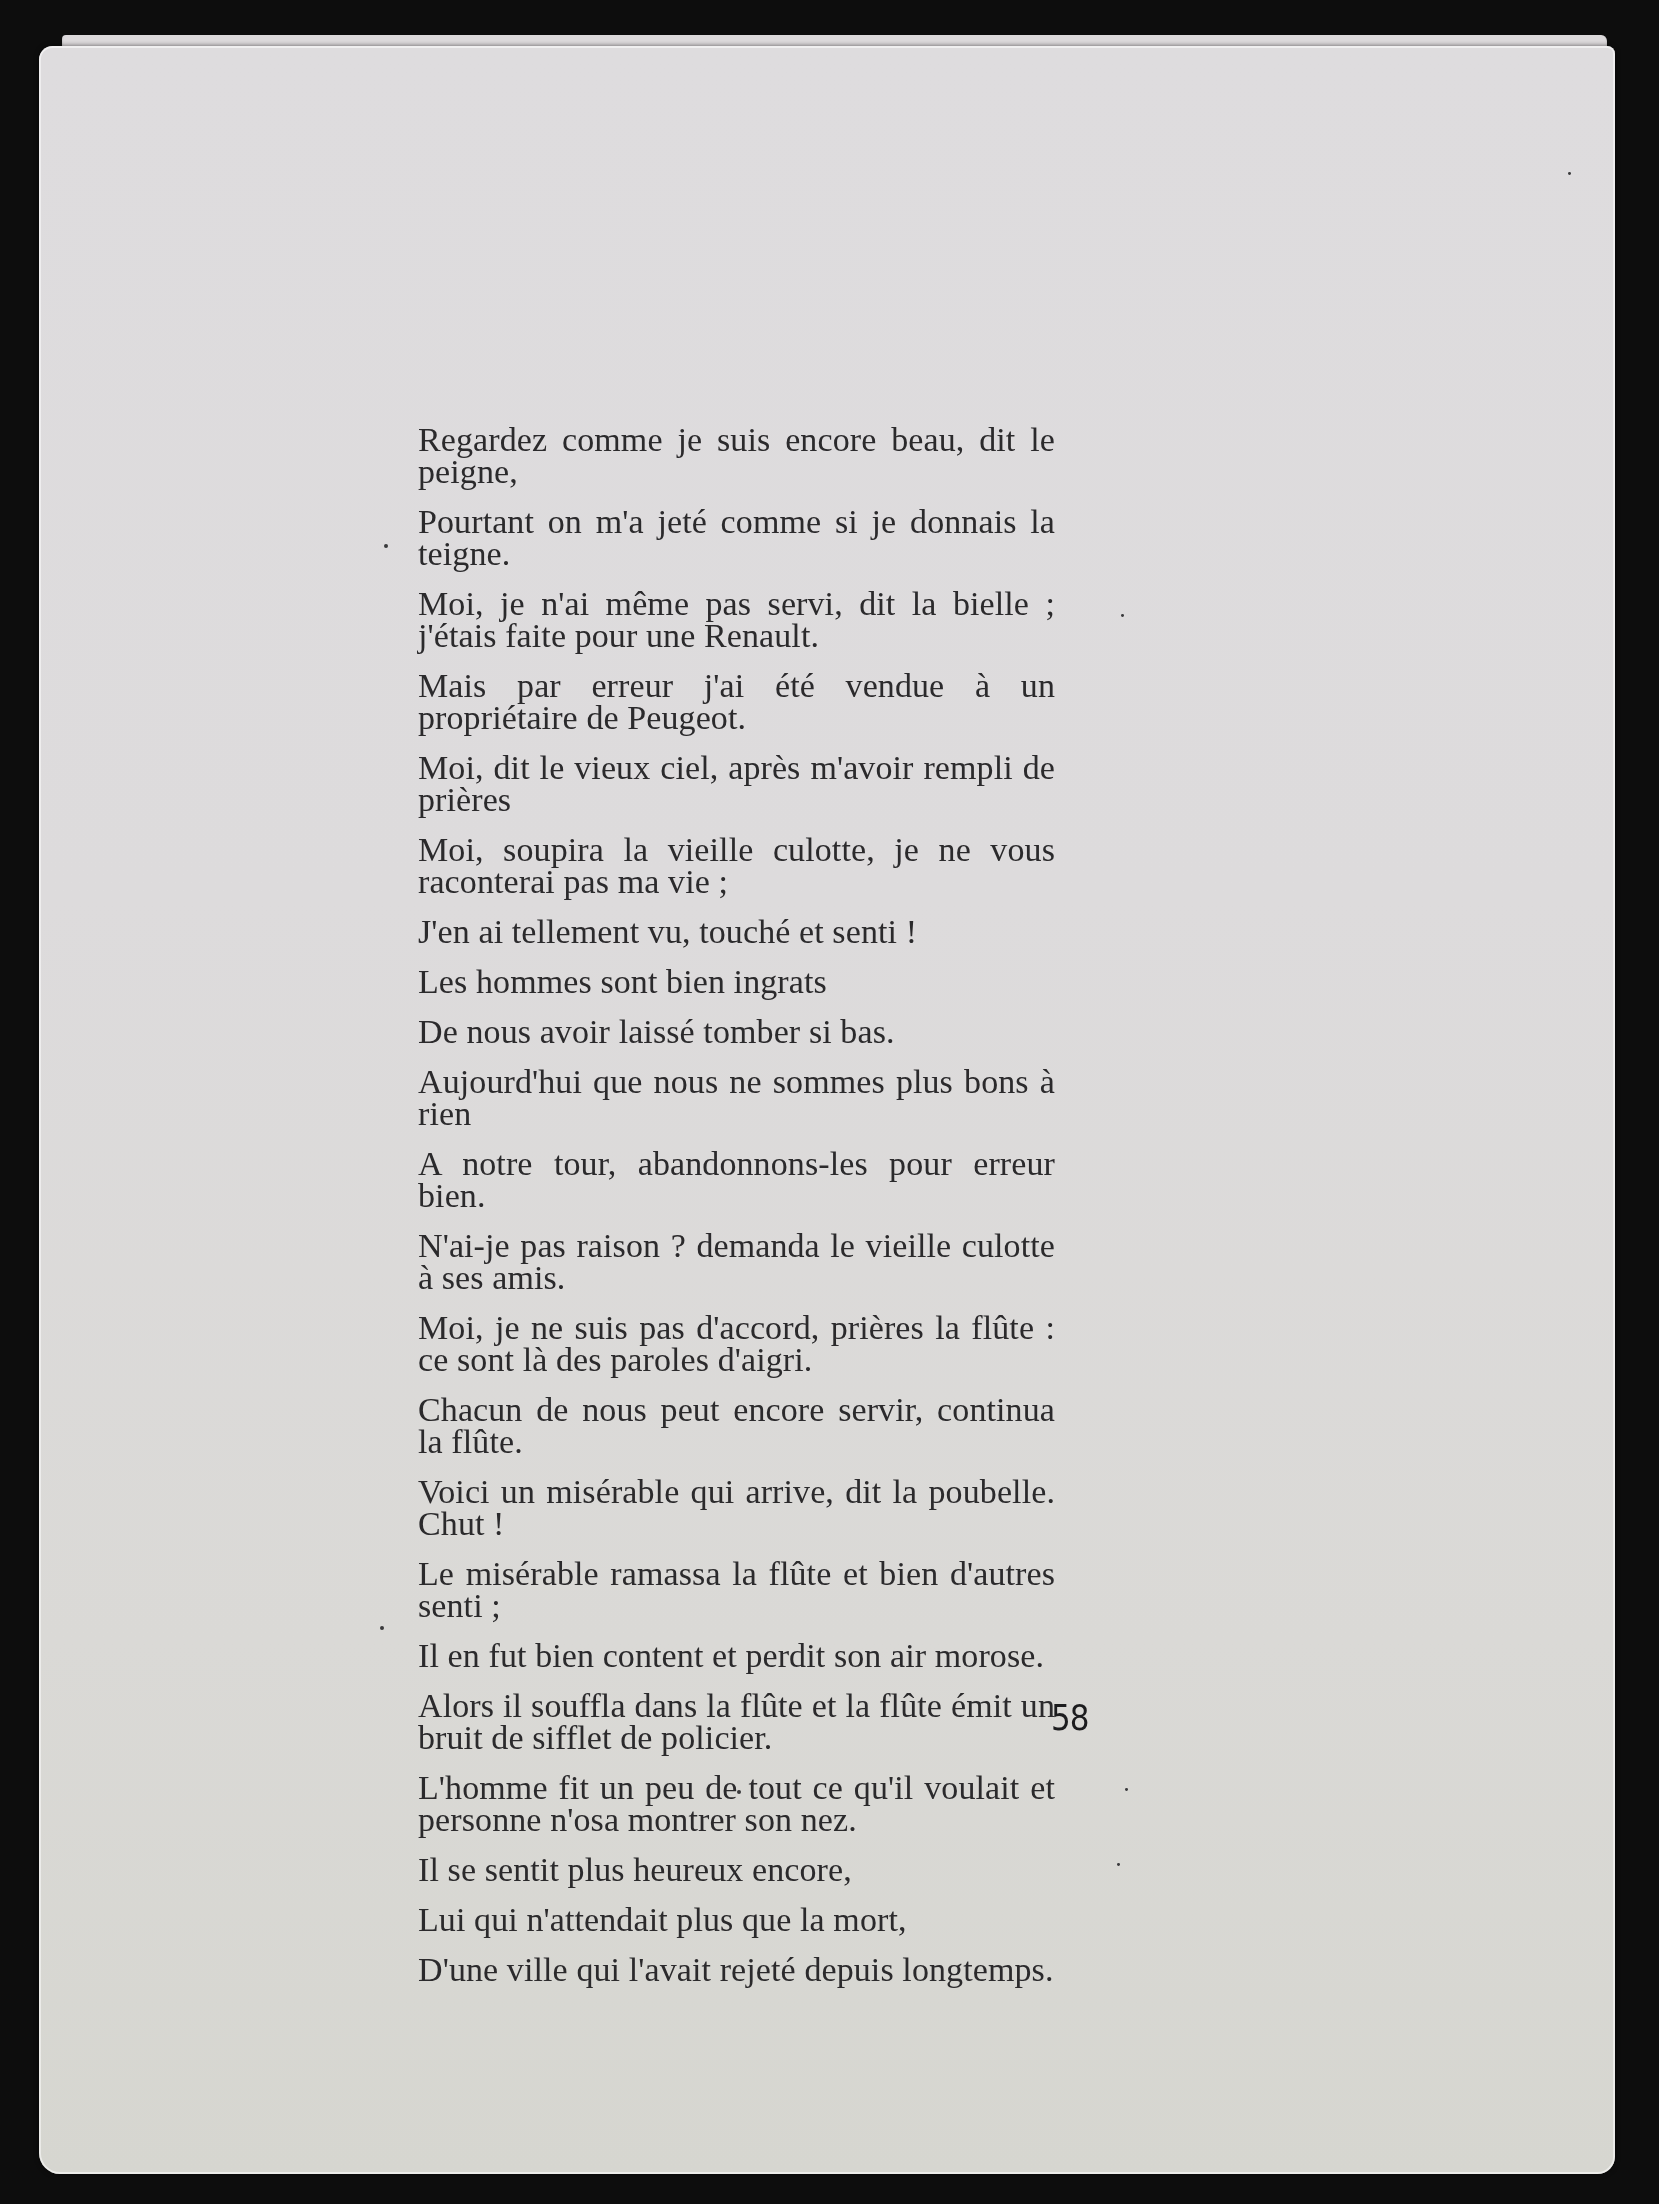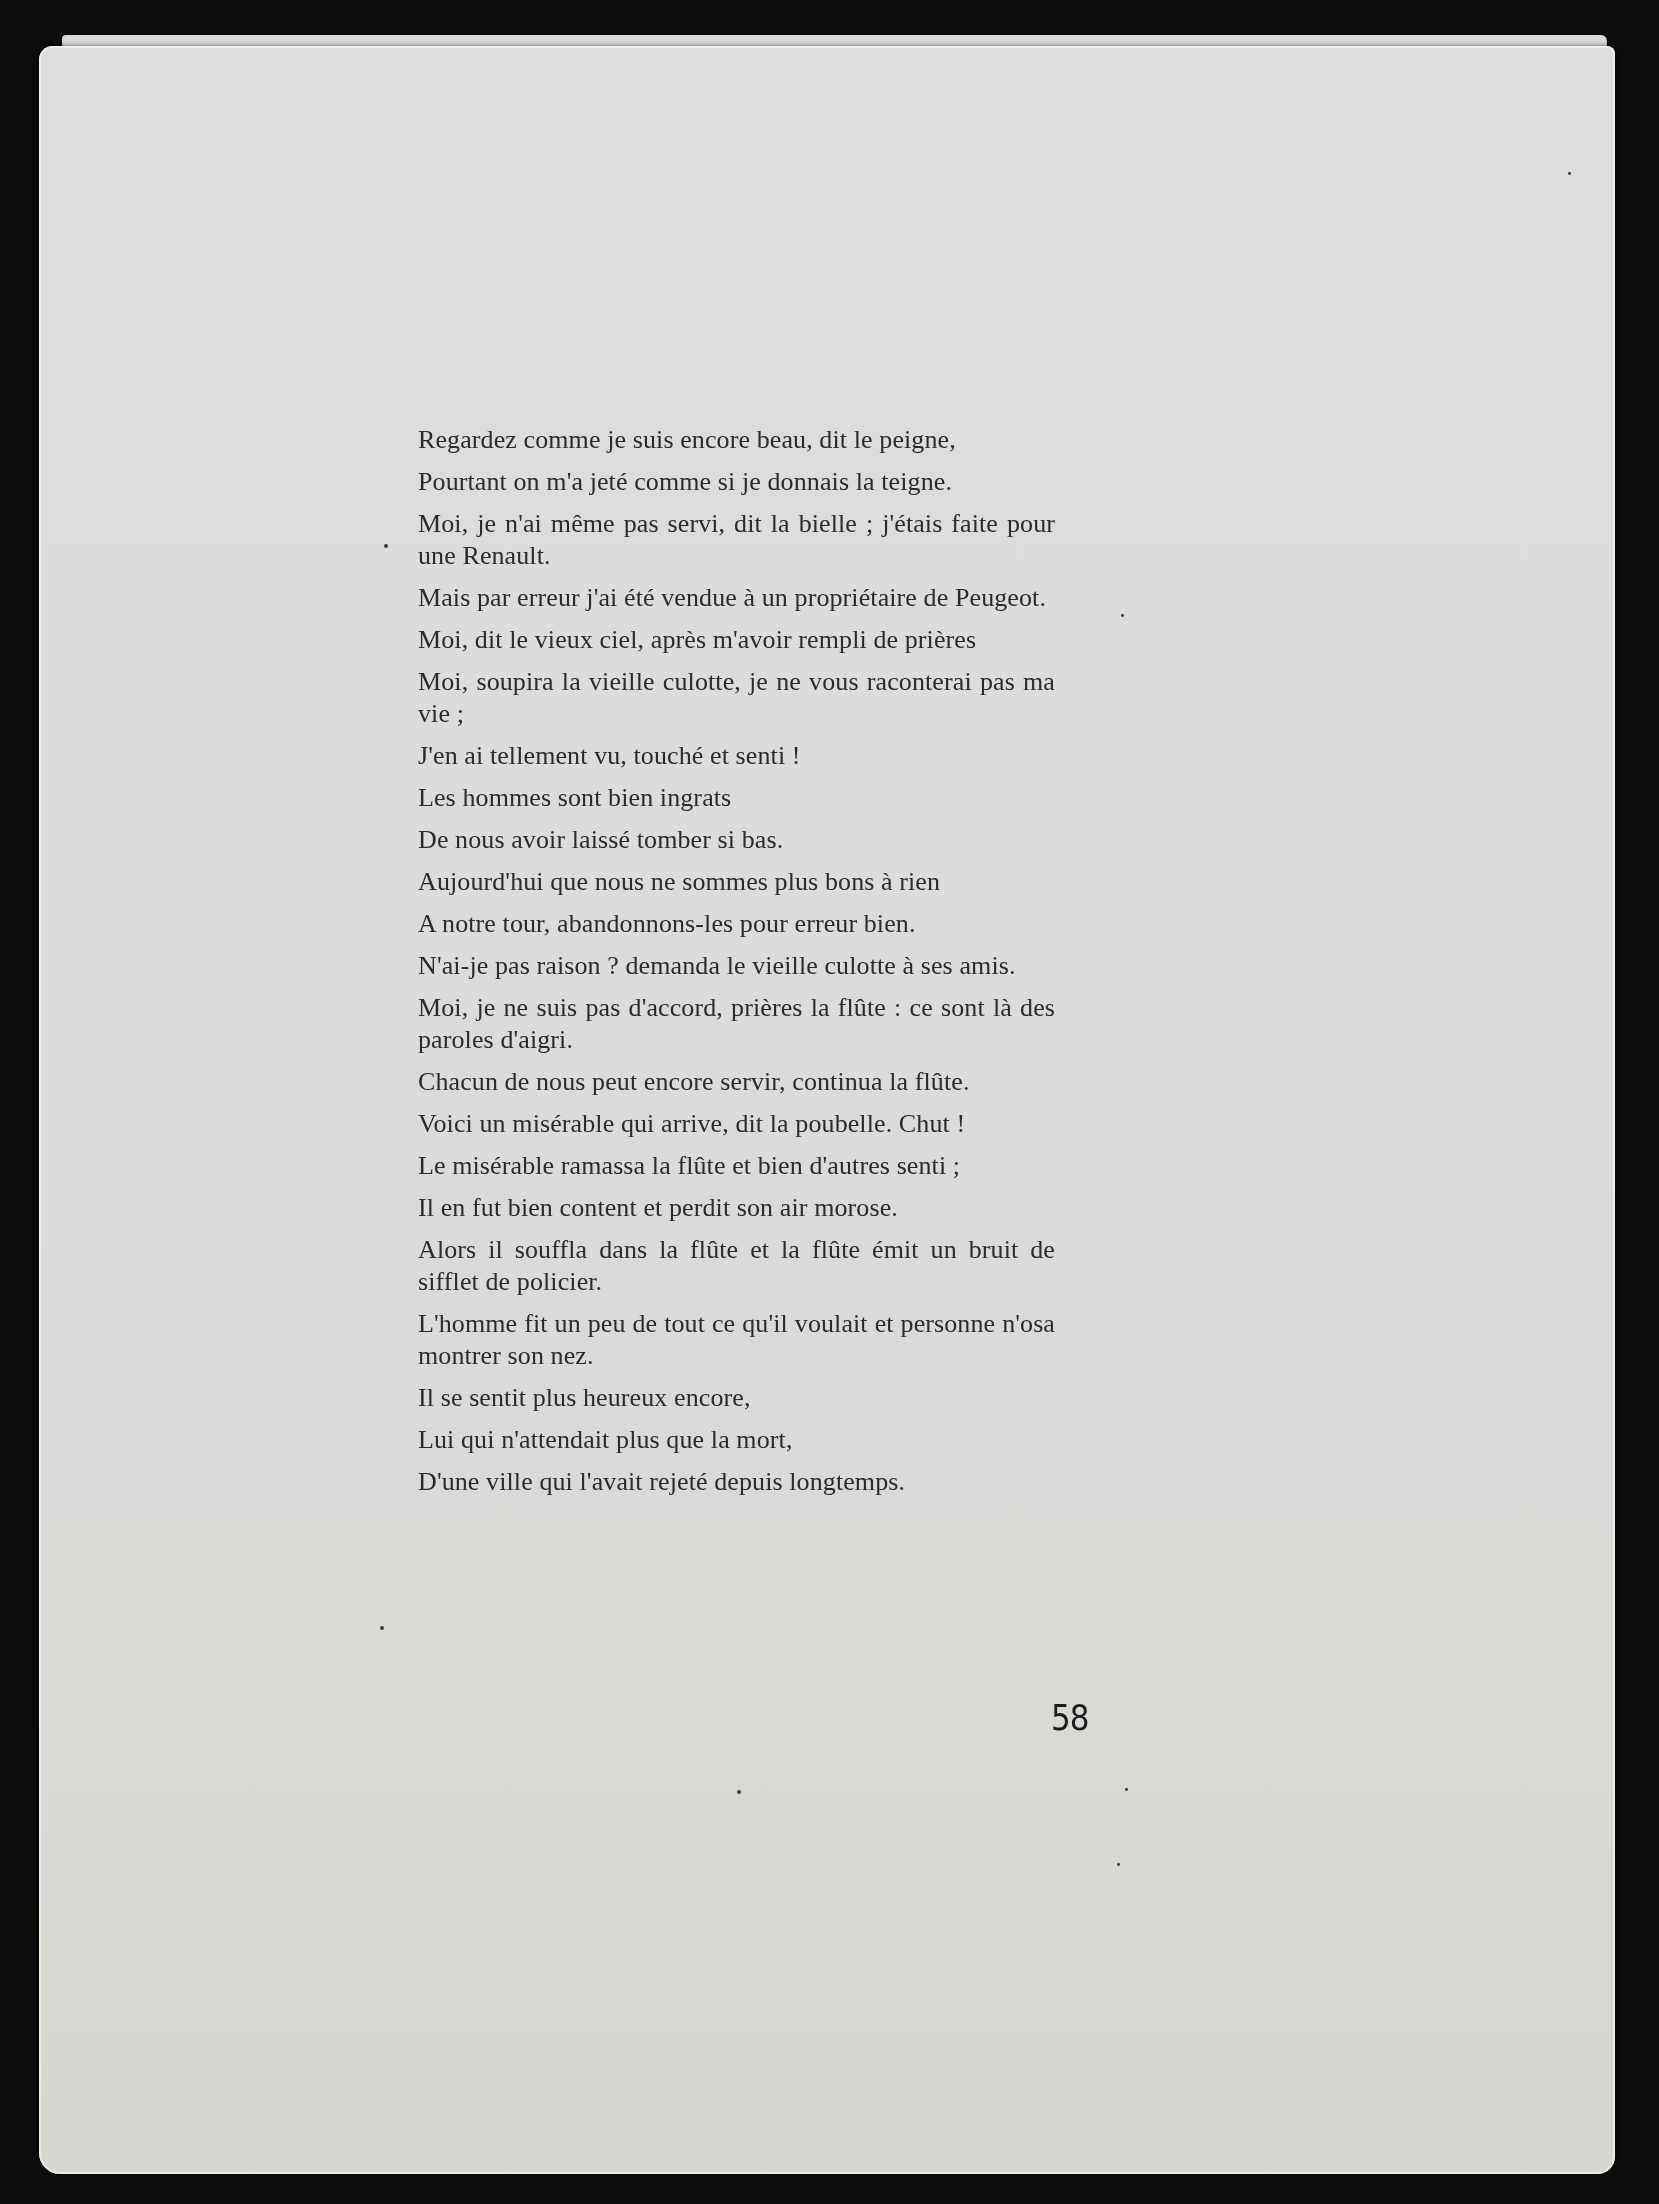--- a/index.html
+++ b/index.html
@@ -36,35 +36,35 @@
     }
     .poem {
       position: absolute;
       left: 379px;
       top: 378px;
       width: 637px;
       margin: 0;
       padding: 0;
       list-style: none;
       font-family: "Liberation Serif", serif;
-      font-size: 26px;
+      font-size: 34px;
       line-height: 32px;
       color: #2b2a2c;
       letter-spacing: 0.1px;
     }
     .poem .verse {
       display: block;
       text-align: justify;
       text-align-last: left;
       margin: 0 0 0 0;
       padding: 0;
       hyphens: none;
     }
     .poem .verse + .verse {
-      margin-top: 10px;
+      margin-top: 18px;
     }
     .page-number {
       position: absolute;
       left: 1012px;
       top: 1653px;
       font-family: "DejaVu Sans", sans-serif;
       font-size: 31px;
       color: #1c1c1e;
       letter-spacing: -1px;
       transform: scaleY(1.15);

